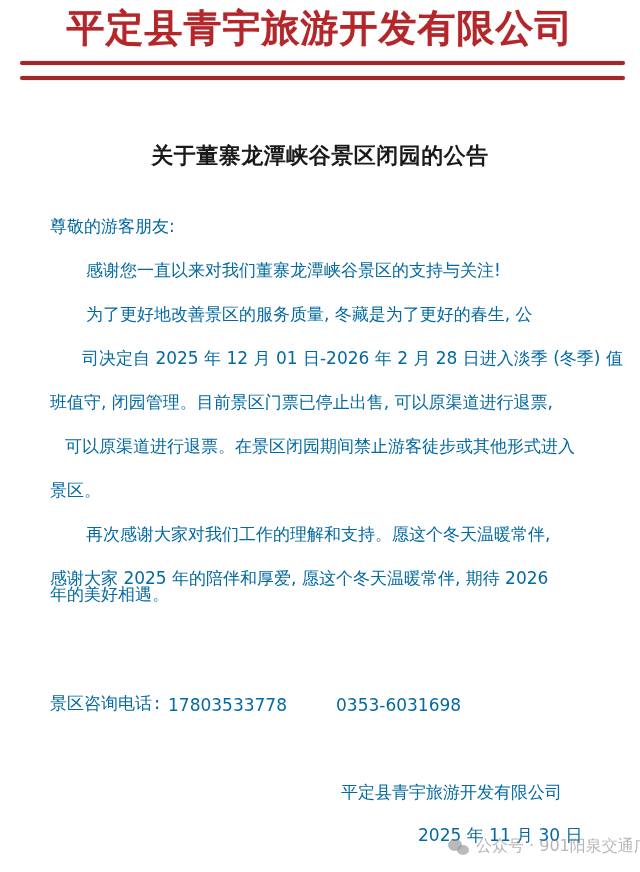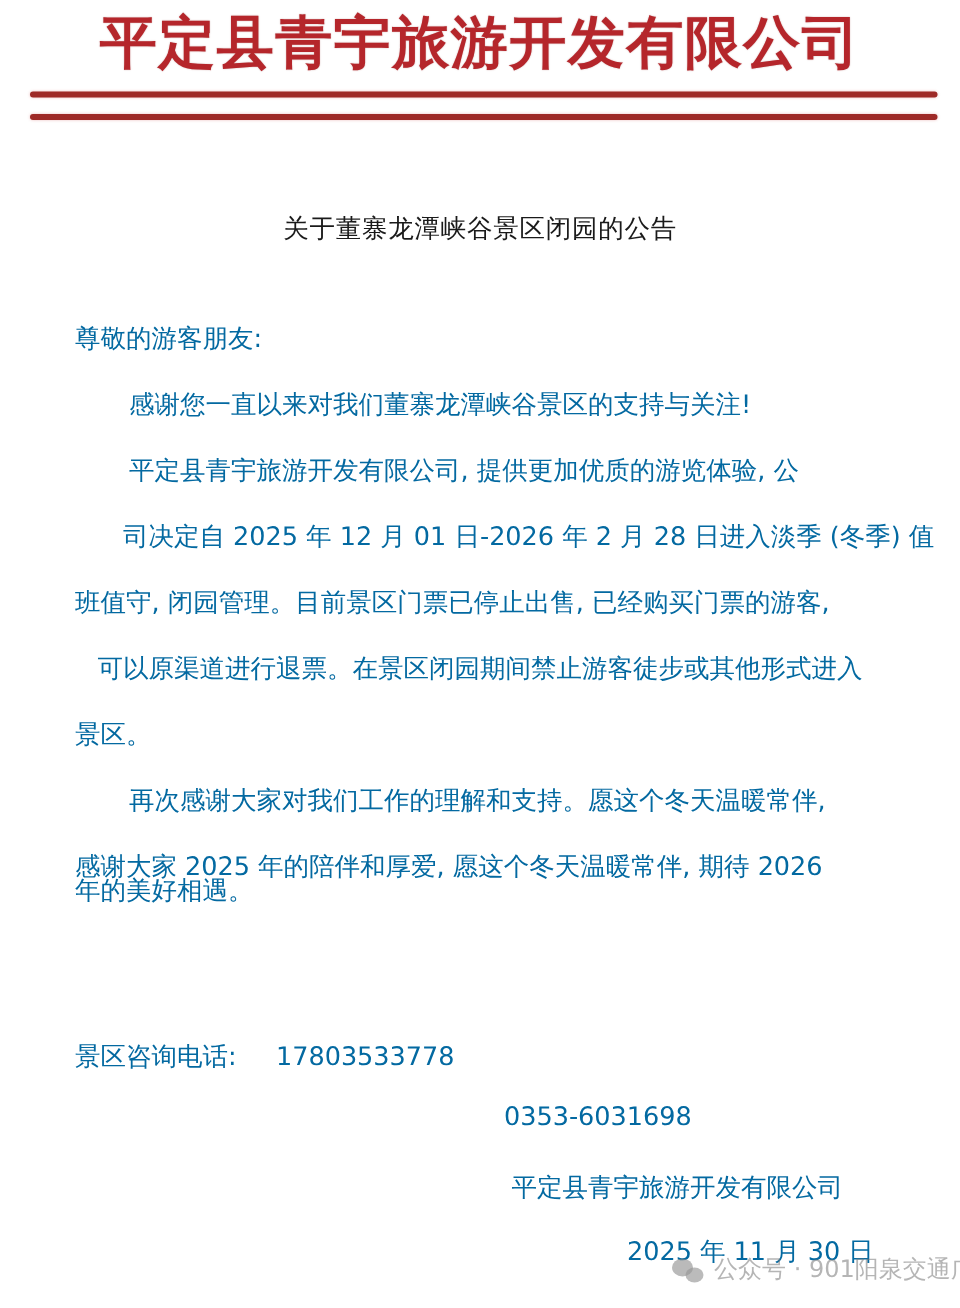--- a/index.html
+++ b/index.html
@@ -24,21 +24,21 @@
       background: #9e2a27;
       border-radius: 2px;
       box-shadow: 0 0 2px rgba(200,60,60,0.35);
     }
     .rule.top { top: 61px; }
     .rule.bottom { top: 76px; }
 
     .doc-title {
       position: absolute; left: 0; top: 141px; width: 640px;
       text-align: center;
-      font-size: 17px; font-weight: normal; color: #1a1a1a;
+      font-size: 22px; font-weight: bold; color: #1a1a1a;
       letter-spacing: 0.5px;
     }
     .text {
       position: absolute; font-size: 17px; line-height: 24px;
       color: #0369a1; white-space: nowrap;
     }
     .watermark {
       position: absolute; left: 448px; top: 836px;
       font-size: 16px; color: rgba(120,120,120,0.55);
       white-space: nowrap;
@@ -63,34 +63,34 @@
   <div class="rule bottom"></div>
 </div>
 
 <div>
   <div class="doc-title">关于董寨龙潭峡谷景区闭园的公告</div>
 
   <div class="text" style="left:50px; top:214px;">尊敬的游客朋友:</div>
 
   <div class="text" style="left:86px; top:258px;">感谢您一直以来对我们董寨龙潭峡谷景区的支持与关注!</div>
 
-  <div class="text" style="left:86px; top:302px;">平定县青宇旅游开发有限公司, 提供更加优质的游览体验, 公</div>
+  <div class="text" style="left:86px; top:302px;">为了更好地改善景区的服务质量, 冬藏是为了更好的春生, 公</div>
   <div class="text" style="left:50px; top:346px;margin-left:32px;">司决定自 2025 年 12 月 01 日-2026 年 2 月 28 日进入淡季 (冬季) 值</div>
-  <div class="text" style="left:50px; top:390px;">班值守, 闭园管理。目前景区门票已停止出售, 已经购买门票的游客,</div>
+  <div class="text" style="left:50px; top:390px;">班值守, 闭园管理。目前景区门票已停止出售, 可以原渠道进行退票,</div>
   <div class="text" style="left:65px; top:434px;">可以原渠道进行退票。在景区闭园期间禁止游客徒步或其他形式进入</div>
   <div class="text" style="left:50px; top:478px;">景区。</div>
 
   <div class="text" style="left:86px; top:522px;">再次感谢大家对我们工作的理解和支持。愿这个冬天温暖常伴,</div>
   <div class="text" style="left:50px; top:566px;">感谢大家 2025 年的陪伴和厚爱, 愿这个冬天温暖常伴, 期待 2026</div>
   <div class="text" style="left:50px; top:582px;">年的美好相遇。</div>
 
   <div>
-    <span class="text" style="left:50px; top:693px;">景区咨询电话:</span>
-    <span class="text" style="left:184px; top:693px;">17803533778</span>
-    <span class="text" style="left:336px; top:733px;">0353-6031698</span>
+    <span class="text" style="left:50px; top:693px;font-family:Liberation Mono, monospace;">景区咨询电话:</span>
+    <span class="text" style="left:168px; top:693px;">17803533778</span>
+    <span class="text" style="left:336px; top:693px;">0353-6031698</span>
   </div>
 
   <div>
     <div class="text" style="left:341px; top:780px;">平定县青宇旅游开发有限公司</div>
     <div class="text" style="left:418px; top:823px;">2025 年 11 月 30 日</div>
   </div>
 </div>
 
 <div class="watermark">
   <span class="wechat-icon"></span>

